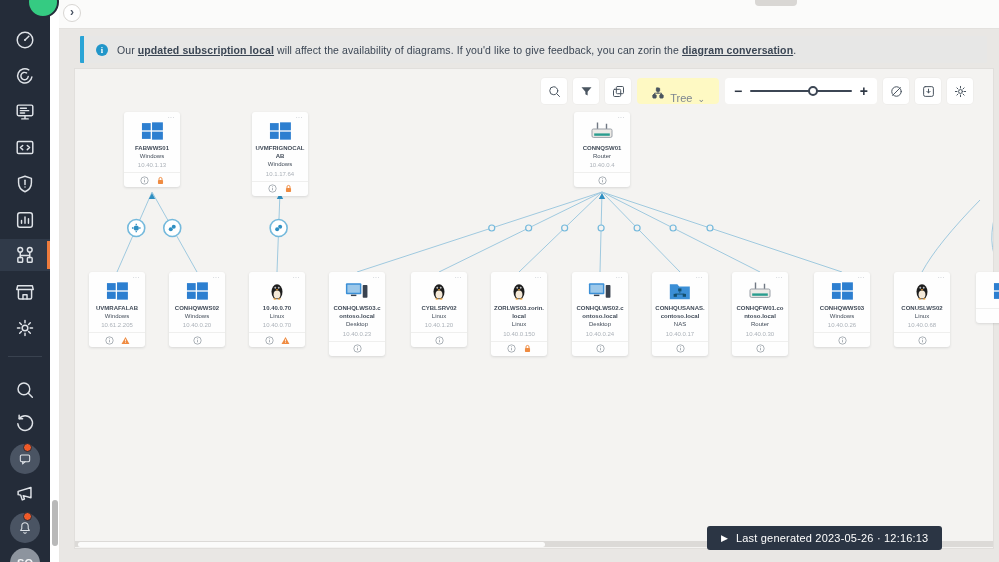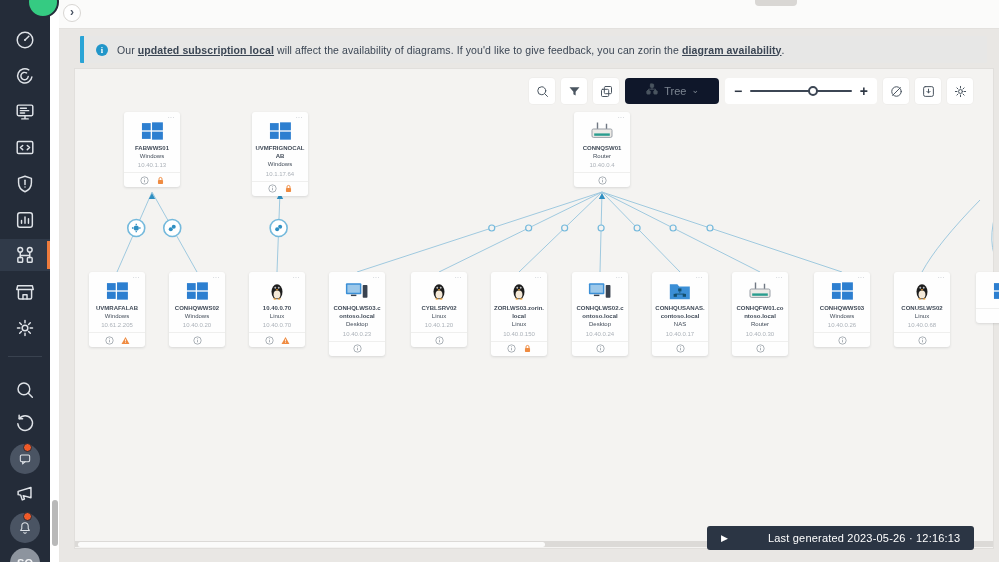--- a/index.html
+++ b/index.html
@@ -38,21 +38,21 @@
               display:inline-flex; align-items:center; justify-content:center; font-family:"Liberation Serif", serif; flex:0 0 auto; }
 
   
   .panel { position:absolute; left:75px; top:69px; width:918px; height:479px; background:#f4f3f1; box-shadow:0 0 0 1px rgba(0,0,0,0.03); }
 
   
   .toolbar { position:absolute; top:9px; right:20px; display:flex; gap:6px; align-items:center; z-index:10; }
   .tbtn { width:26px; height:26px; background:#fff; border-radius:4px; display:flex; align-items:center; justify-content:center;
           color:#4a5560; cursor:pointer; box-shadow:0 0 0 1px rgba(0,0,0,0.02); }
   .tbtn svg { width:15px; height:15px; }
-  .tree-select { height:26px; background:#0f172a; border-radius:4px; display:flex; align-items:center; gap:5px; padding:0 20px;
+  .tree-select { height:26px; background:#fef9c3; border-radius:4px; display:flex; align-items:flex-end; gap:5px; padding:0 14px;
                  color:#7c8591; cursor:pointer; }
   .tree-select svg { width:14px; height:14px; color:#4a5560; }
   .tree-label { font-size:11px; }
   .chev { font-size:9px; color:#7c8591; margin-top:-3px; }
   .zoomctl { height:26px; width:152px; background:#fff; border-radius:4px; display:flex; align-items:center; padding:0 9px; gap:8px; }
   .zoomctl .sign { font-size:14px; font-weight:700; color:#2e3744; cursor:pointer; line-height:1; }
   .ztrack { position:relative; flex:1; height:2.5px; background:#3c4654; border-radius:2px; cursor:pointer; }
   .zhandle { position:absolute; top:50%; width:10px; height:10px; border-radius:50%; background:#fff; border:2px solid #3c4654;
              transform:translate(-50%,-50%); cursor:grab; }
 
@@ -67,21 +67,21 @@
   .node-name { font-size:6px; font-weight:700; color:#414b58; text-align:center; line-height:1.35; word-break:break-all; padding:0 1px; }
   .node-type { font-size:6px; color:#414b58; text-align:center; line-height:1.4; }
   .node-ip { font-size:6px; color:#abb1b8; text-align:center; margin-top:2px; }
   .node-foot { display:flex; align-items:center; justify-content:center; gap:7px; height:14px; }
   .node-foot svg { width:9px; height:9px; display:block; }
 
   
   .status-bar { position:absolute; left:707px; top:526px; height:24px; background:#2b3544; border-radius:3px; color:#fff;
                 display:flex; align-items:center; gap:8px; padding:0 14px; z-index:20; }
   .status-bar .play { font-size:9px; }
-  .status-text { font-size:11px; letter-spacing:.2px;margin-left:32px; }
+  .status-text { font-size:11px; letter-spacing:.2px; }
 
   
   .hscroll { position:absolute; left:75px; width:918px; top:541px; height:6px; background:#dcdad7; z-index:15; }
   .hscroll-thumb { position:absolute; left:3px; top:0.5px; width:467px; height:5px; background:#fbfbfa; border-radius:3px; }
 </style>
 </head>
 <body>
 
 <div class="stage">
 
@@ -222,21 +222,21 @@
   <div class="vscroll">
     <div class="vscroll-thumb"></div>
   </div>
 
   <div class="topstrip"></div>
   <div class="top-tab"></div>
   <div class="expand-btn">›</div>
 
   <div class="banner">
     <span class="info-dot">i</span>
-    <span class="banner-text" id="banner-text"><span>Our </span><span class="lnk">updated subscription local</span><span> will affect the availability of diagrams. If you'd like to give feedback, you can zorin the </span><span class="lnk">diagram availability</span><span>.</span></span>
+    <span class="banner-text" id="banner-text"><span>Our </span><span class="lnk">updated subscription local</span><span> will affect the availability of diagrams. If you'd like to give feedback, you can zorin the </span><span class="lnk">diagram conversation</span><span>.</span></span>
   </div>
 
   <div class="panel">
     <div class="toolbar">
       <span id="tb-left" style="display: contents;"><span class="tbtn">
             <span class="icon" style="display: flex;">
               <svg viewBox="0 0 24 24" fill="none" stroke="currentColor" stroke-width="1.6" stroke-linecap="round" stroke-linejoin="round">
                 <circle cx="10.8" cy="10.8" r="6.4"></circle>
                 <path d="M15.6 15.6L20 20"></path>
               </svg>

